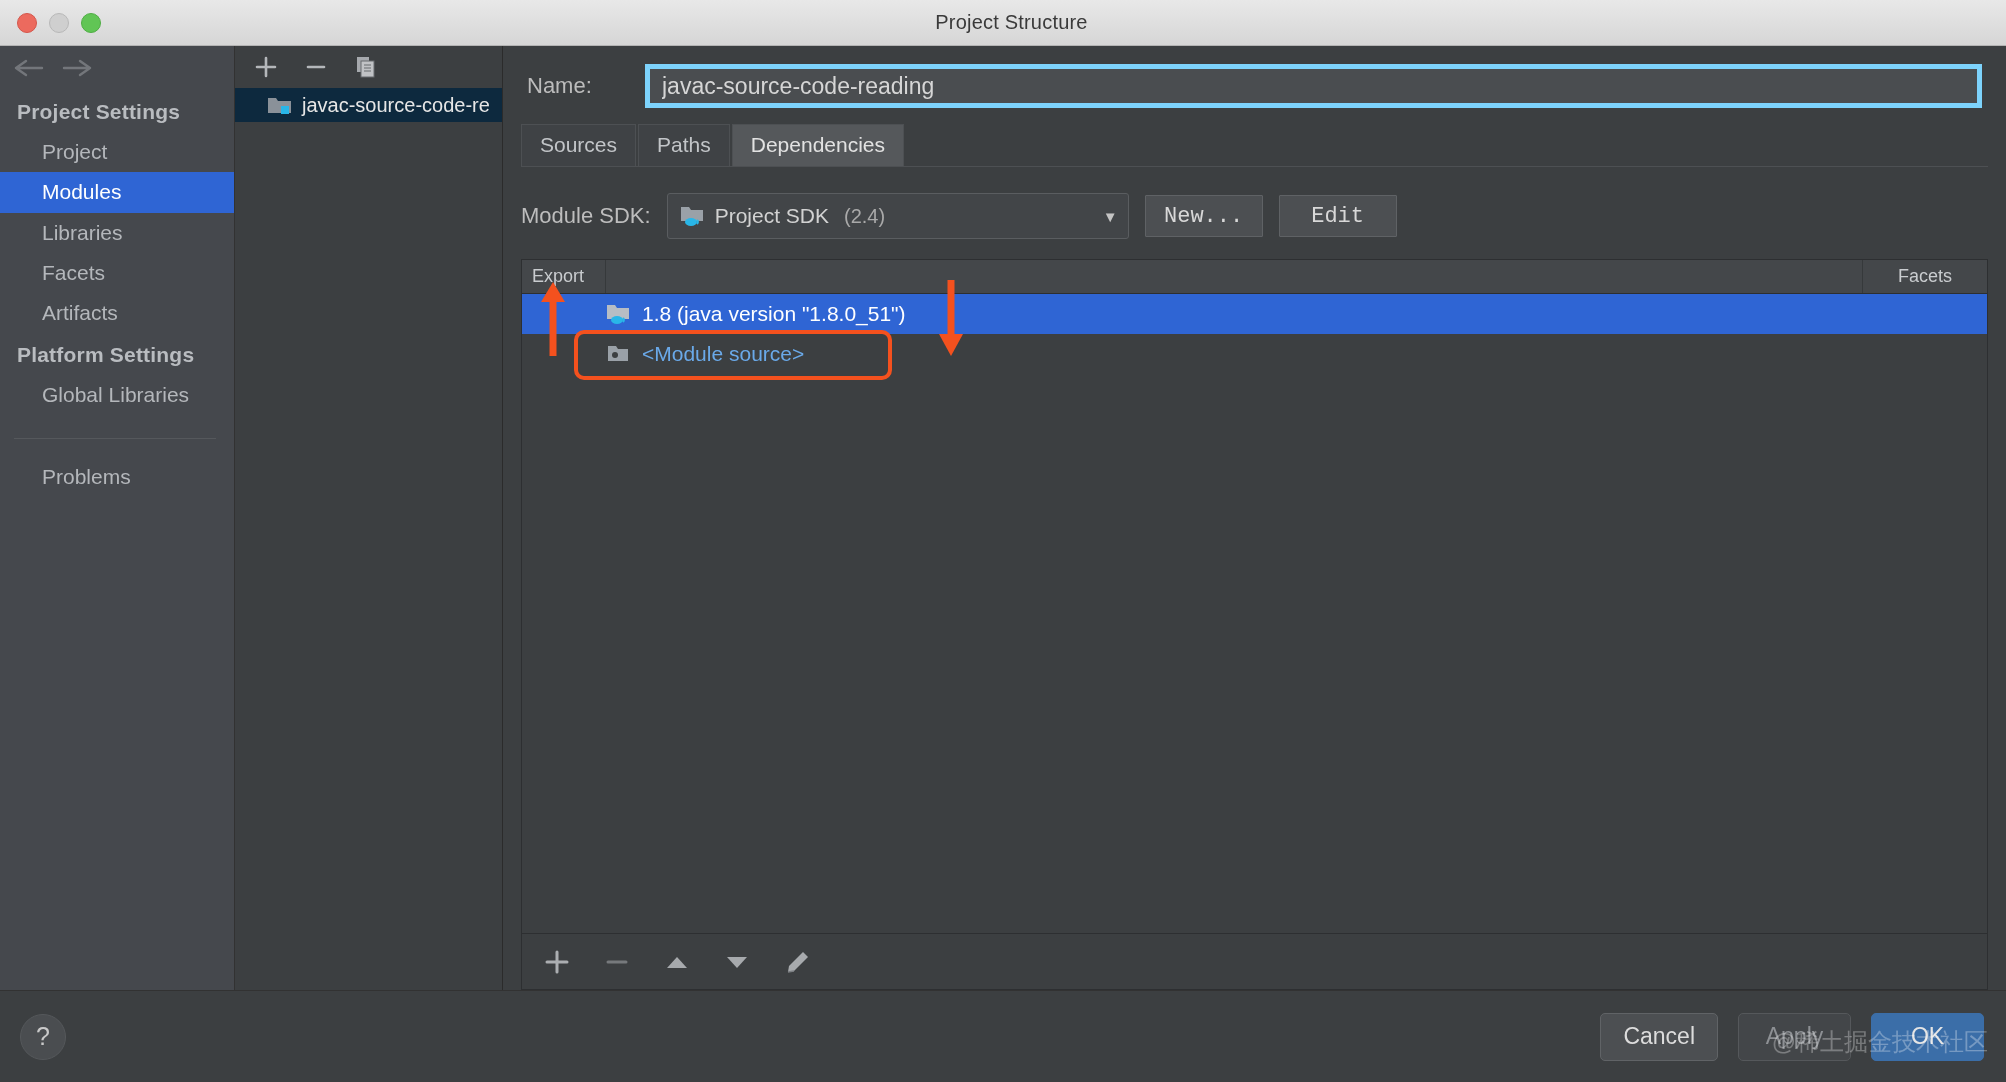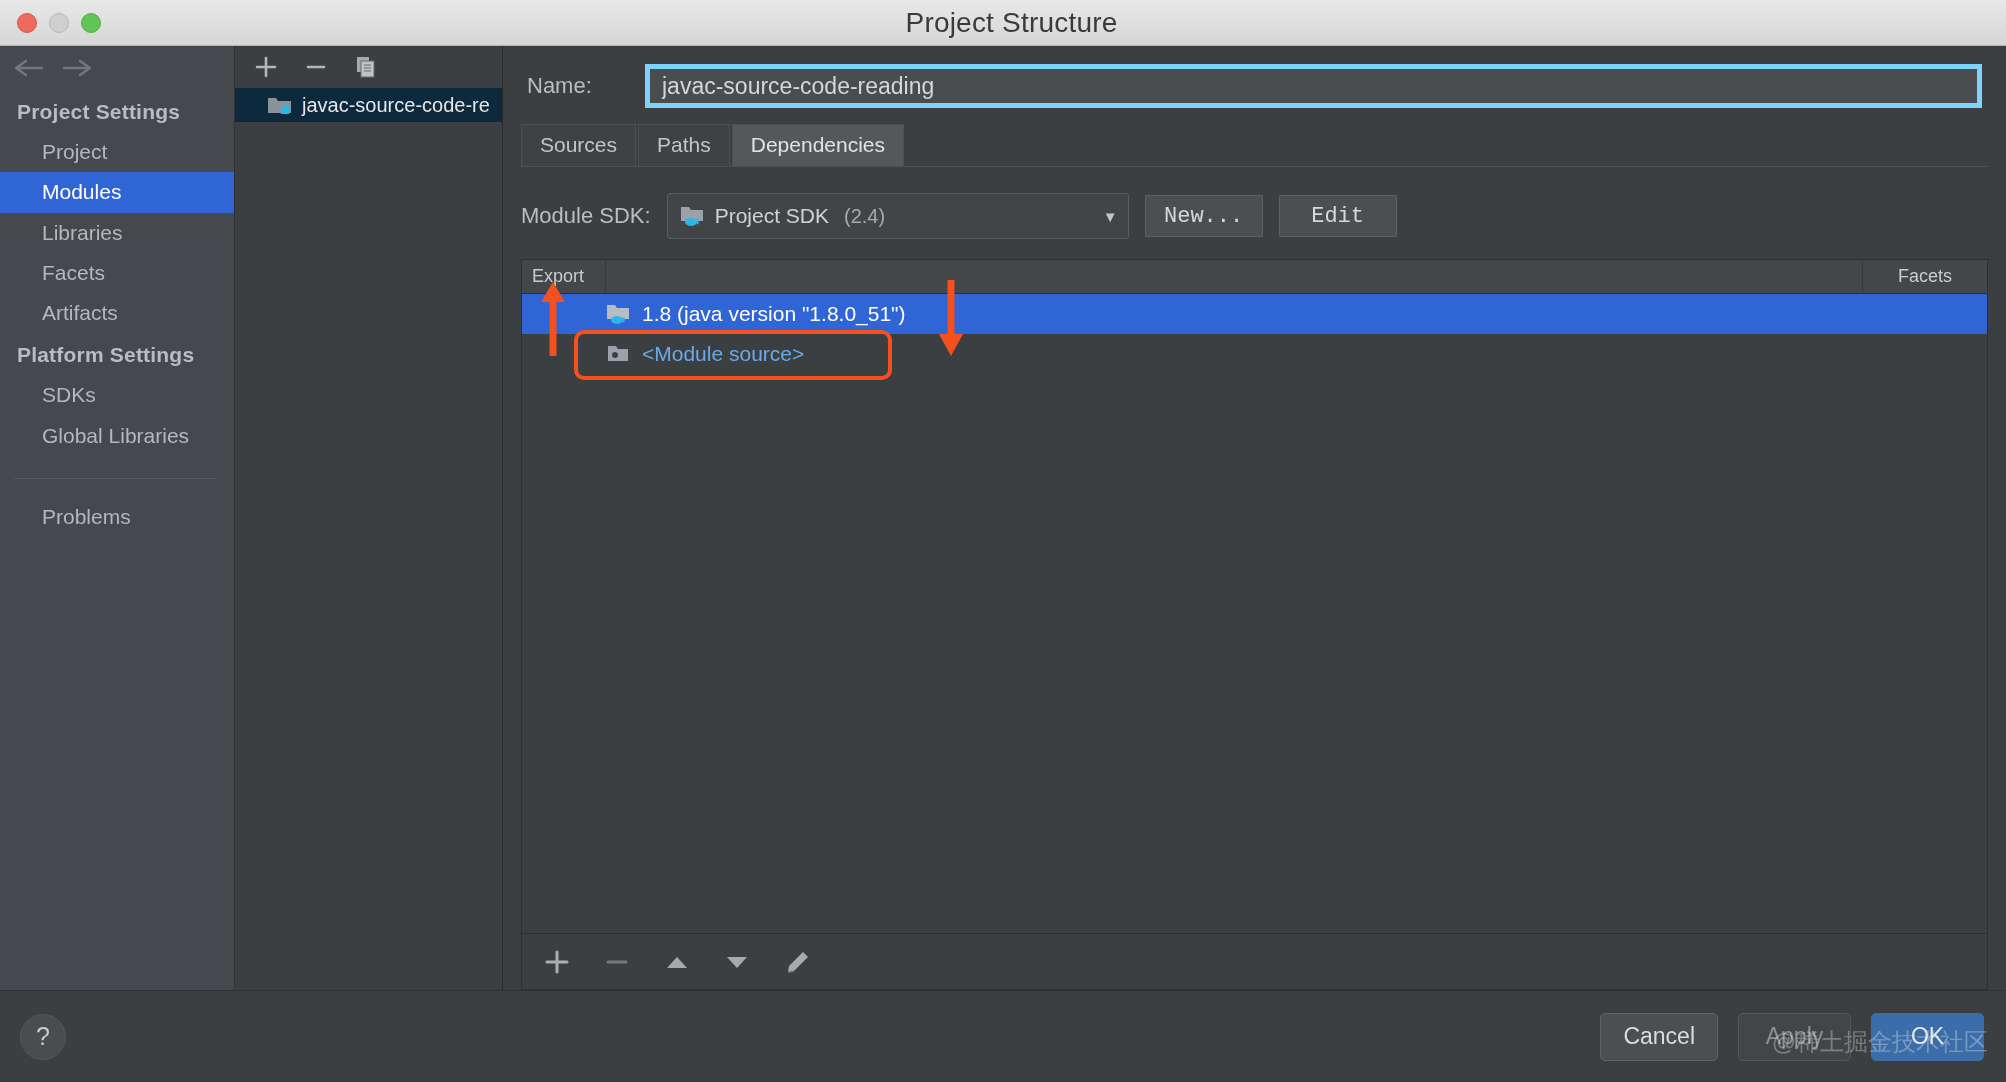--- a/index.html
+++ b/index.html
@@ -24,21 +24,21 @@
     border-bottom: 1px solid #b4b4b4;
     display: flex; align-items: center;
   }
   .traffic { display: flex; gap: 12px; margin-left: 17px; }
   .light { width: 20px; height: 20px; border-radius: 50%; }
   .light.red    { background: #ec6a5e; border: 1px solid #d4564b; }
   .light.yellow { background: #cfcfcf; border: 1px solid #b8b8b8; }
   .light.green  { background: #61c555; border: 1px solid #4fae44; }
   .title-text {
     position: absolute; left: 17px; right: 0; text-align: center;
-    font-size: 28px; color: #3a3a3a; letter-spacing: .2px;
+    font-size: 20px; color: #3a3a3a; letter-spacing: .2px;
   }
 
   
   .body { flex: 1; display: flex; min-height: 0; }
 
   
   .sidebar {
     width: 235px; flex: 0 0 235px;
     background: #45484d;
     display: flex; flex-direction: column;
@@ -222,21 +222,20 @@
       </div>
 
       <div class="sb-group">Project Settings</div>
       <div class="sb-item">Project</div>
       <div class="sb-item selected">Modules</div>
       <div class="sb-item">Libraries</div>
       <div class="sb-item">Facets</div>
       <div class="sb-item">Artifacts</div>
 
       <div class="sb-group">Platform Settings</div>
-      <div class="sb-item">SDKs</div>
       <div class="sb-item">Global Libraries</div>
 
       <div class="sb-sep"></div>
       <div class="sb-item">Problems</div>
       <div class="sidebar-spacer"></div>
     </div>
 
     <div class="modules-panel">
       <div class="mp-toolbar">
         <div class="tbtn">

